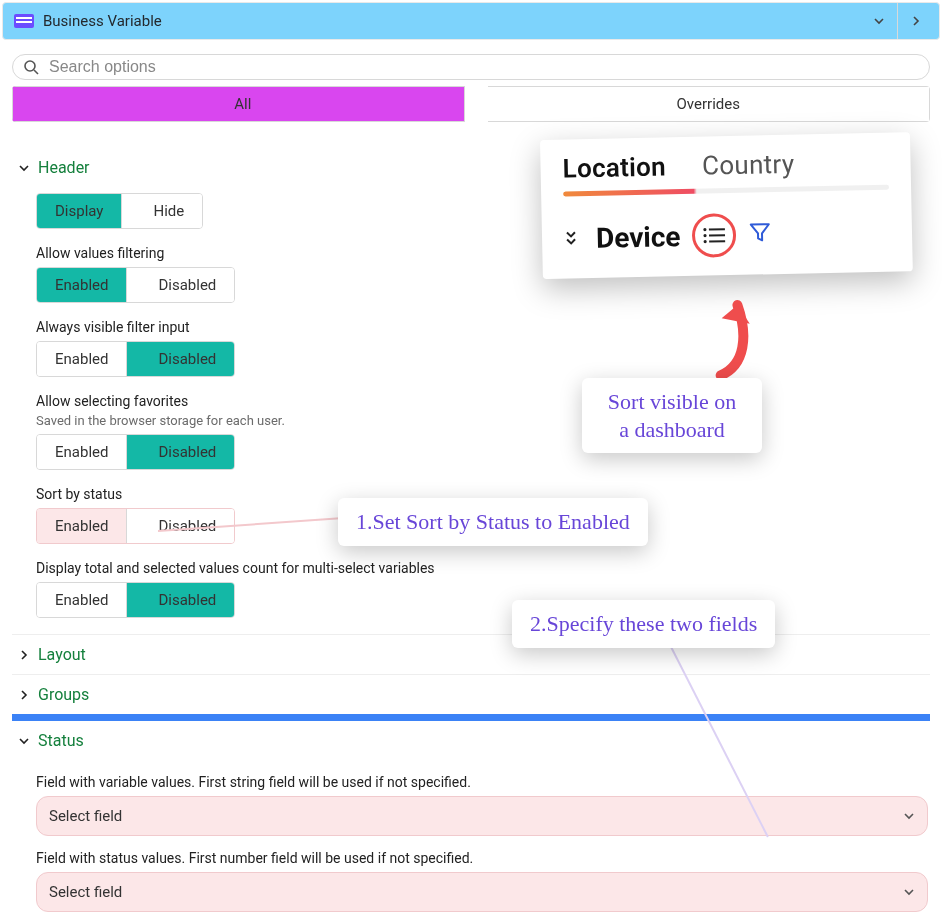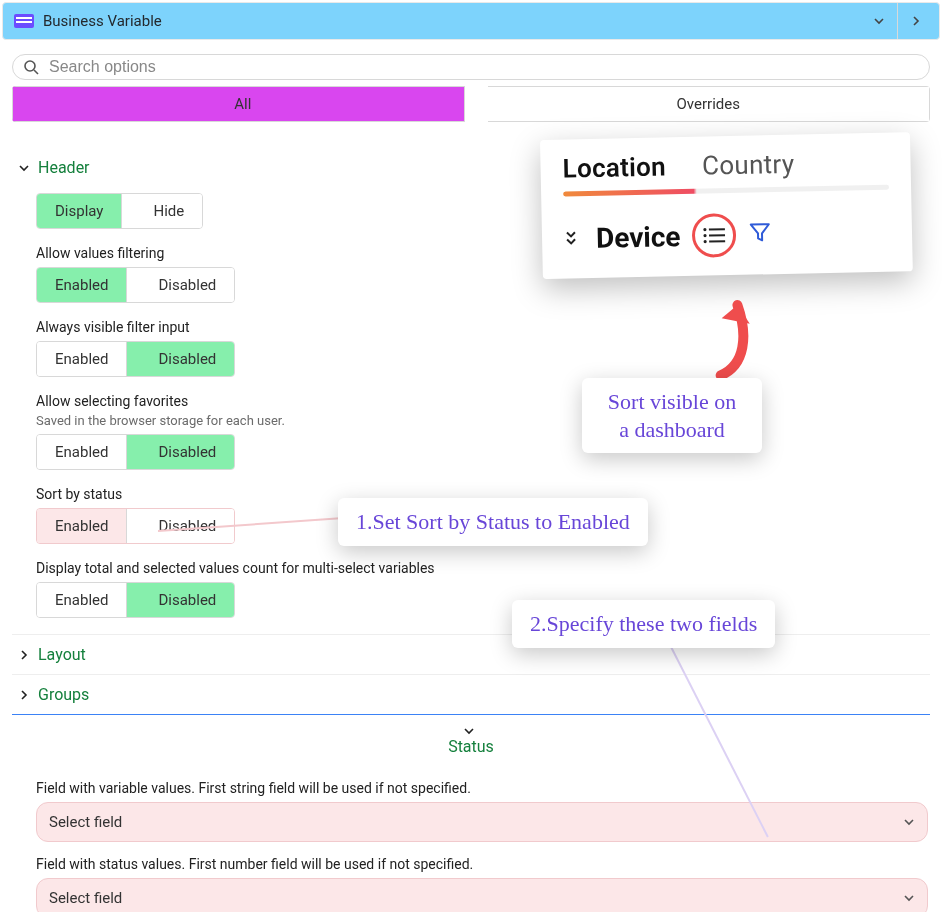--- a/index.html
+++ b/index.html
@@ -69,37 +69,37 @@
   .tab + .tab { border-left:none;margin-left:23px; }
 
   .sections { margin-top:26px; }
   .section-head {
     display:flex; align-items:center;
     font-size:16px; color:#15803d;
     padding:10px 2px;
     cursor:pointer;
   }
   .section-head.collapsed { border-top:1px solid #eee; }
-  .section-head.status-top { border-top:1px solid #3b82f6;flex-direction:column; }
+  .section-head.status-top { border-top:7px solid #3b82f6; }
   .section-head .chev { width:20px; display:flex; justify-content:center; margin-right:4px; }
 
   .field-block { margin-left:24px; margin-top:6px; margin-bottom:16px; }
   .field-label { font-size:14px; color:#222; margin-bottom:6px; }
   .field-help  { font-size:13px; color:#6b6b6b; margin-top:-2px; margin-bottom:6px; }
 
   .seg {
     display:inline-flex; border:1px solid #d8d8d8; border-radius:4px; overflow:hidden;
     height:36px;
   }
   .seg-btn {
     padding:0 18px; display:flex; align-items:center; font-size:15px; color:#333;
     background:#fff; cursor:pointer;
   }
   .seg-btn + .seg-btn { border-left:1px solid #d8d8d8;padding-left:31px; }
-  .seg-btn.active { background:#86efac; }
+  .seg-btn.active { background:#14b8a6; }
   .seg.pink .seg-btn.active { background:#fce7e8; }
   .seg.pink { border-color:#f1cacd; }
 
   .select-field {
     margin-left:24px; margin-right:2px;
     height:40px; border:1px solid #f1cacd; border-radius:12px;
     background:#fce7e8; display:flex; align-items:center; padding:0 12px;
     color:#333; font-size:15px; cursor:pointer;
   }
   .select-field .sf-label { flex:1; }

